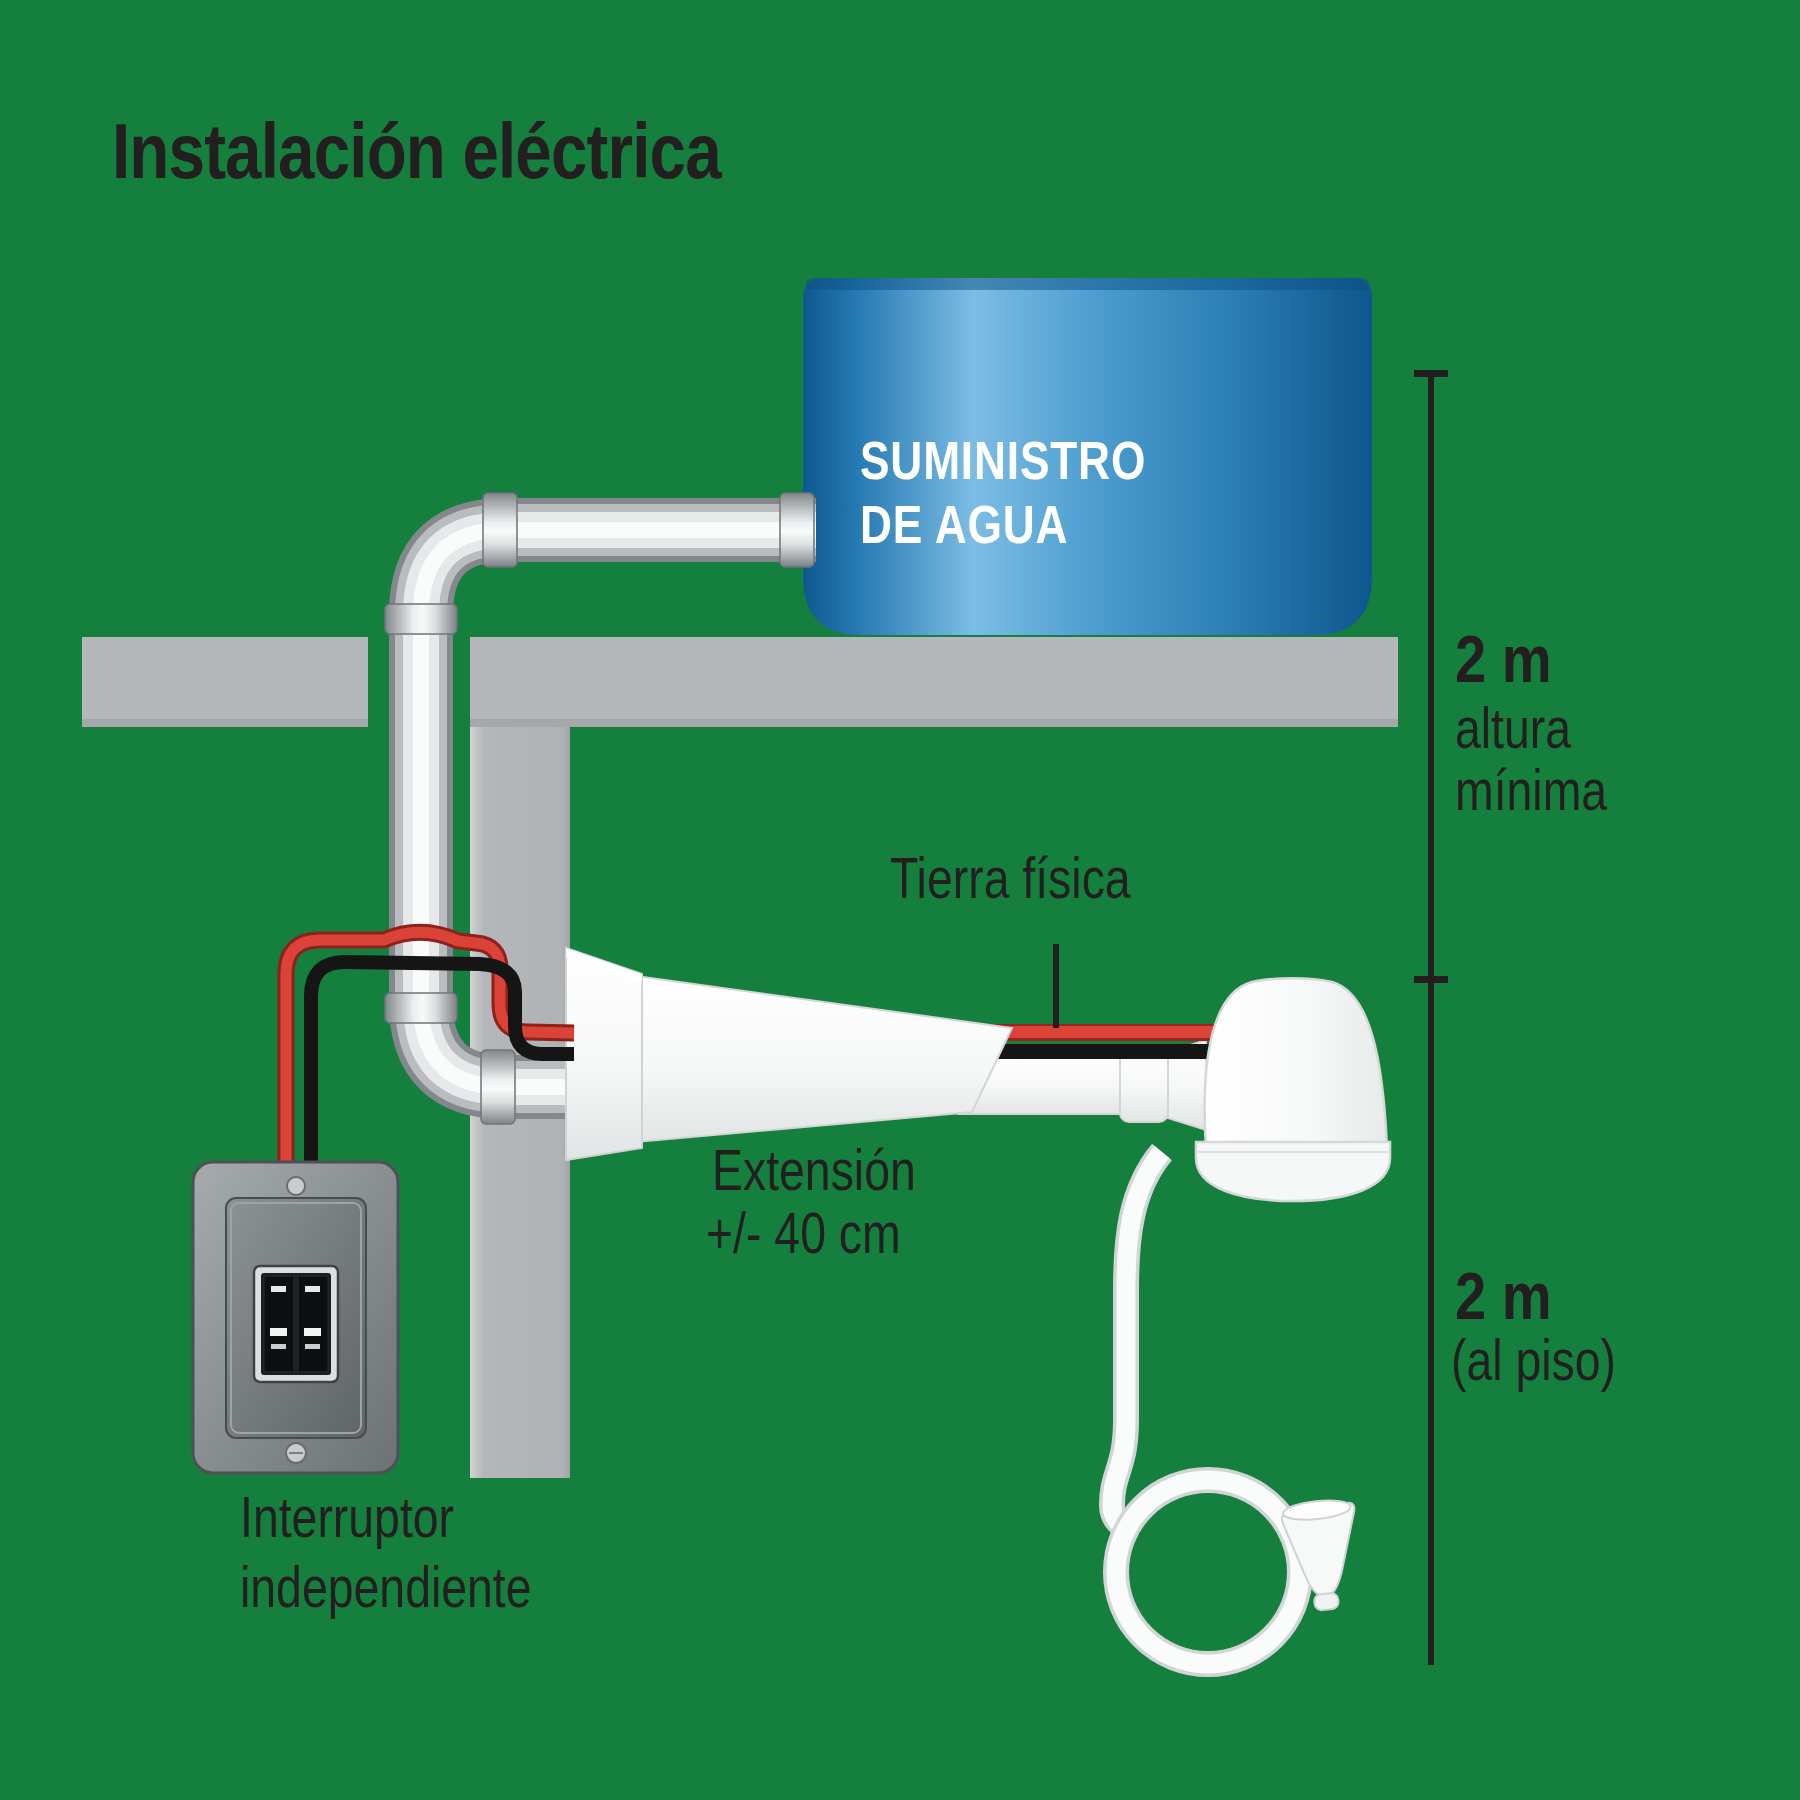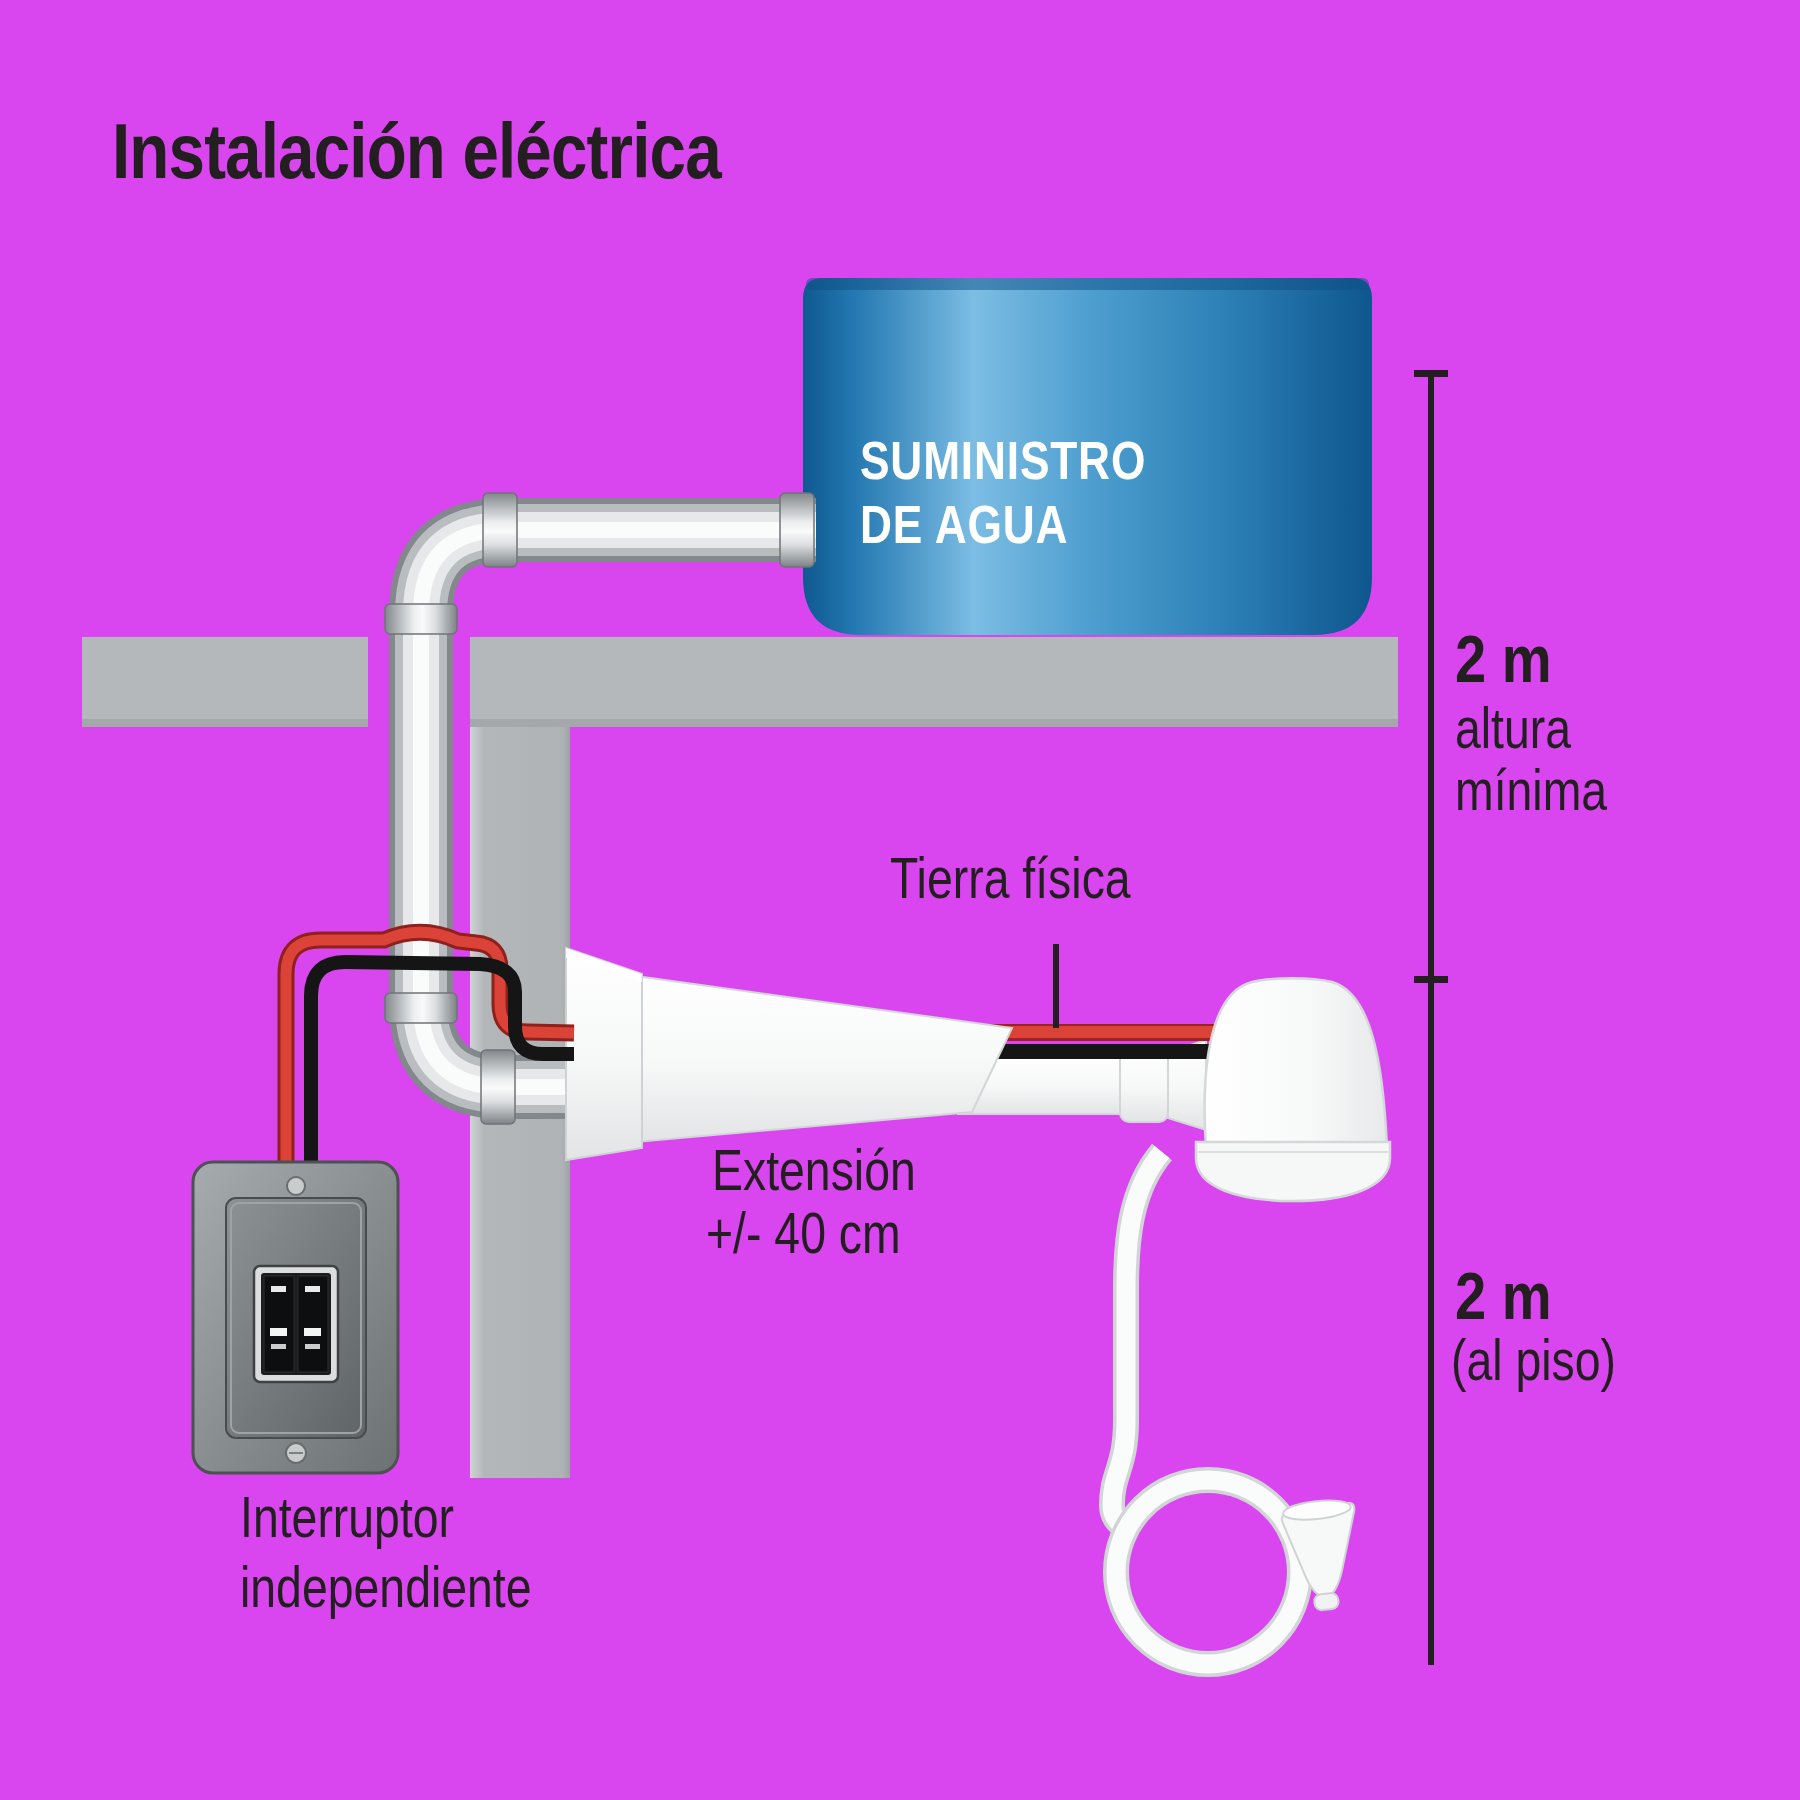--- a/index.html
+++ b/index.html
@@ -1,16 +1,16 @@
 <!DOCTYPE html>
 <html><head>
 <meta charset="utf-8">
 <style>
   html,body{margin:0;padding:0;background:#eef0f1;}
-  .canvas{position:relative;width:1800px;height:1800px;background:#d946ef;overflow:hidden;
+  .canvas{position:relative;width:1800px;height:1800px;background:#15803d;overflow:hidden;
           font-family:"Liberation Sans","DejaVu Sans",sans-serif;}
   svg.art{position:absolute;left:0;top:0;}
   .t{position:absolute;color:#231f20;transform-origin:0 0;transform:scaleX(.8);
      white-space:nowrap;line-height:1;}
   .b{font-weight:bold;}
   .w{color:#ffffff;}
   .title{left:112px;top:112px;font-size:78px;font-weight:bold;transform:scaleX(.84);letter-spacing:-1px;}
   .tank1{left:860px;top:433px;font-size:54px;transform:scaleX(.82);letter-spacing:1px;}
   .tank2{left:860px;top:497px;font-size:54px;transform:scaleX(.82);letter-spacing:1px;}
   .tierra{left:890px;top:849px;font-size:58px;}

